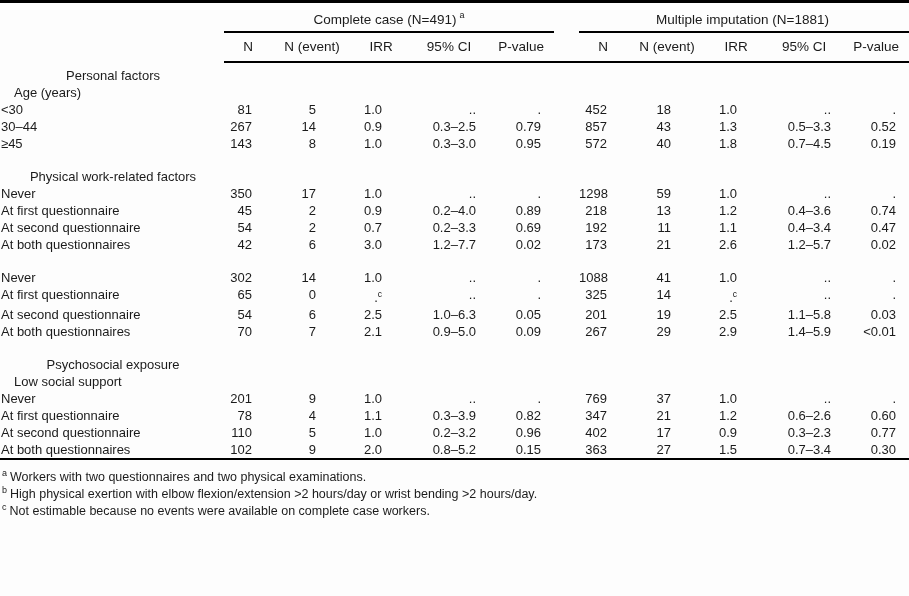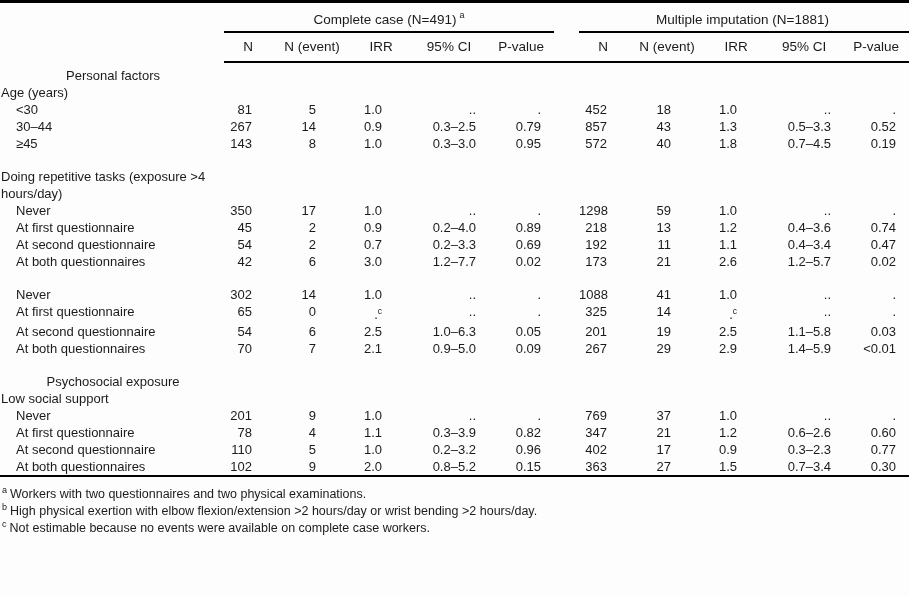--- a/index.html
+++ b/index.html
@@ -45,22 +45,22 @@
   }
   th.blank { border: none; }
   sup.hsup { font-size: 9px; margin-left: 3px; }
   
   td.lbl {
     font-size: 13px;
     line-height: 17px;
     white-space: normal;
   }
   td.ind0 { padding-left: 2px; text-align: center; }
-  td.ind1 { padding-left: 1px; }
-  td.ind2 { padding-left: 16px; }
+  td.ind1 { padding-left: 14px; }
+  td.ind2 { padding-left: 1px; }
   td.num {
     font-size: 13px;
     line-height: 17px;
     text-align: right;
     white-space: nowrap;
   }
   td.c-n   { padding-right: 20px; }
   td.c-ev  { padding-right: 36px; }
   td.c-irr { padding-right: 28px; }
   td.c-ci  { padding-right: 12px; }
@@ -190,21 +190,21 @@
           <td class="num c-n">572</td>
           <td class="num c-ev">40</td>
           <td class="num c-irr">1.8</td>
           <td class="num c-ci">0.7–4.5</td>
           <td class="num c-p">0.19</td>
         </tr>
         <tr>
           <td colspan="12" class="spacer"></td>
         </tr>
         <tr>
-          <td class="lbl ind1">Doing repetitive tasks (exposure &gt;4 hours/day)</td>
+          <td class="lbl ind0">Physical work-related factors</td>
           <td class="num c-n"></td>
           <td class="num c-ev"></td>
           <td class="num c-irr"></td>
           <td class="num c-ci"></td>
           <td class="num c-p"></td>
           <td></td>
           <td class="num c-n"></td>
           <td class="num c-ev"></td>
           <td class="num c-irr"></td>
           <td class="num c-ci"></td>

